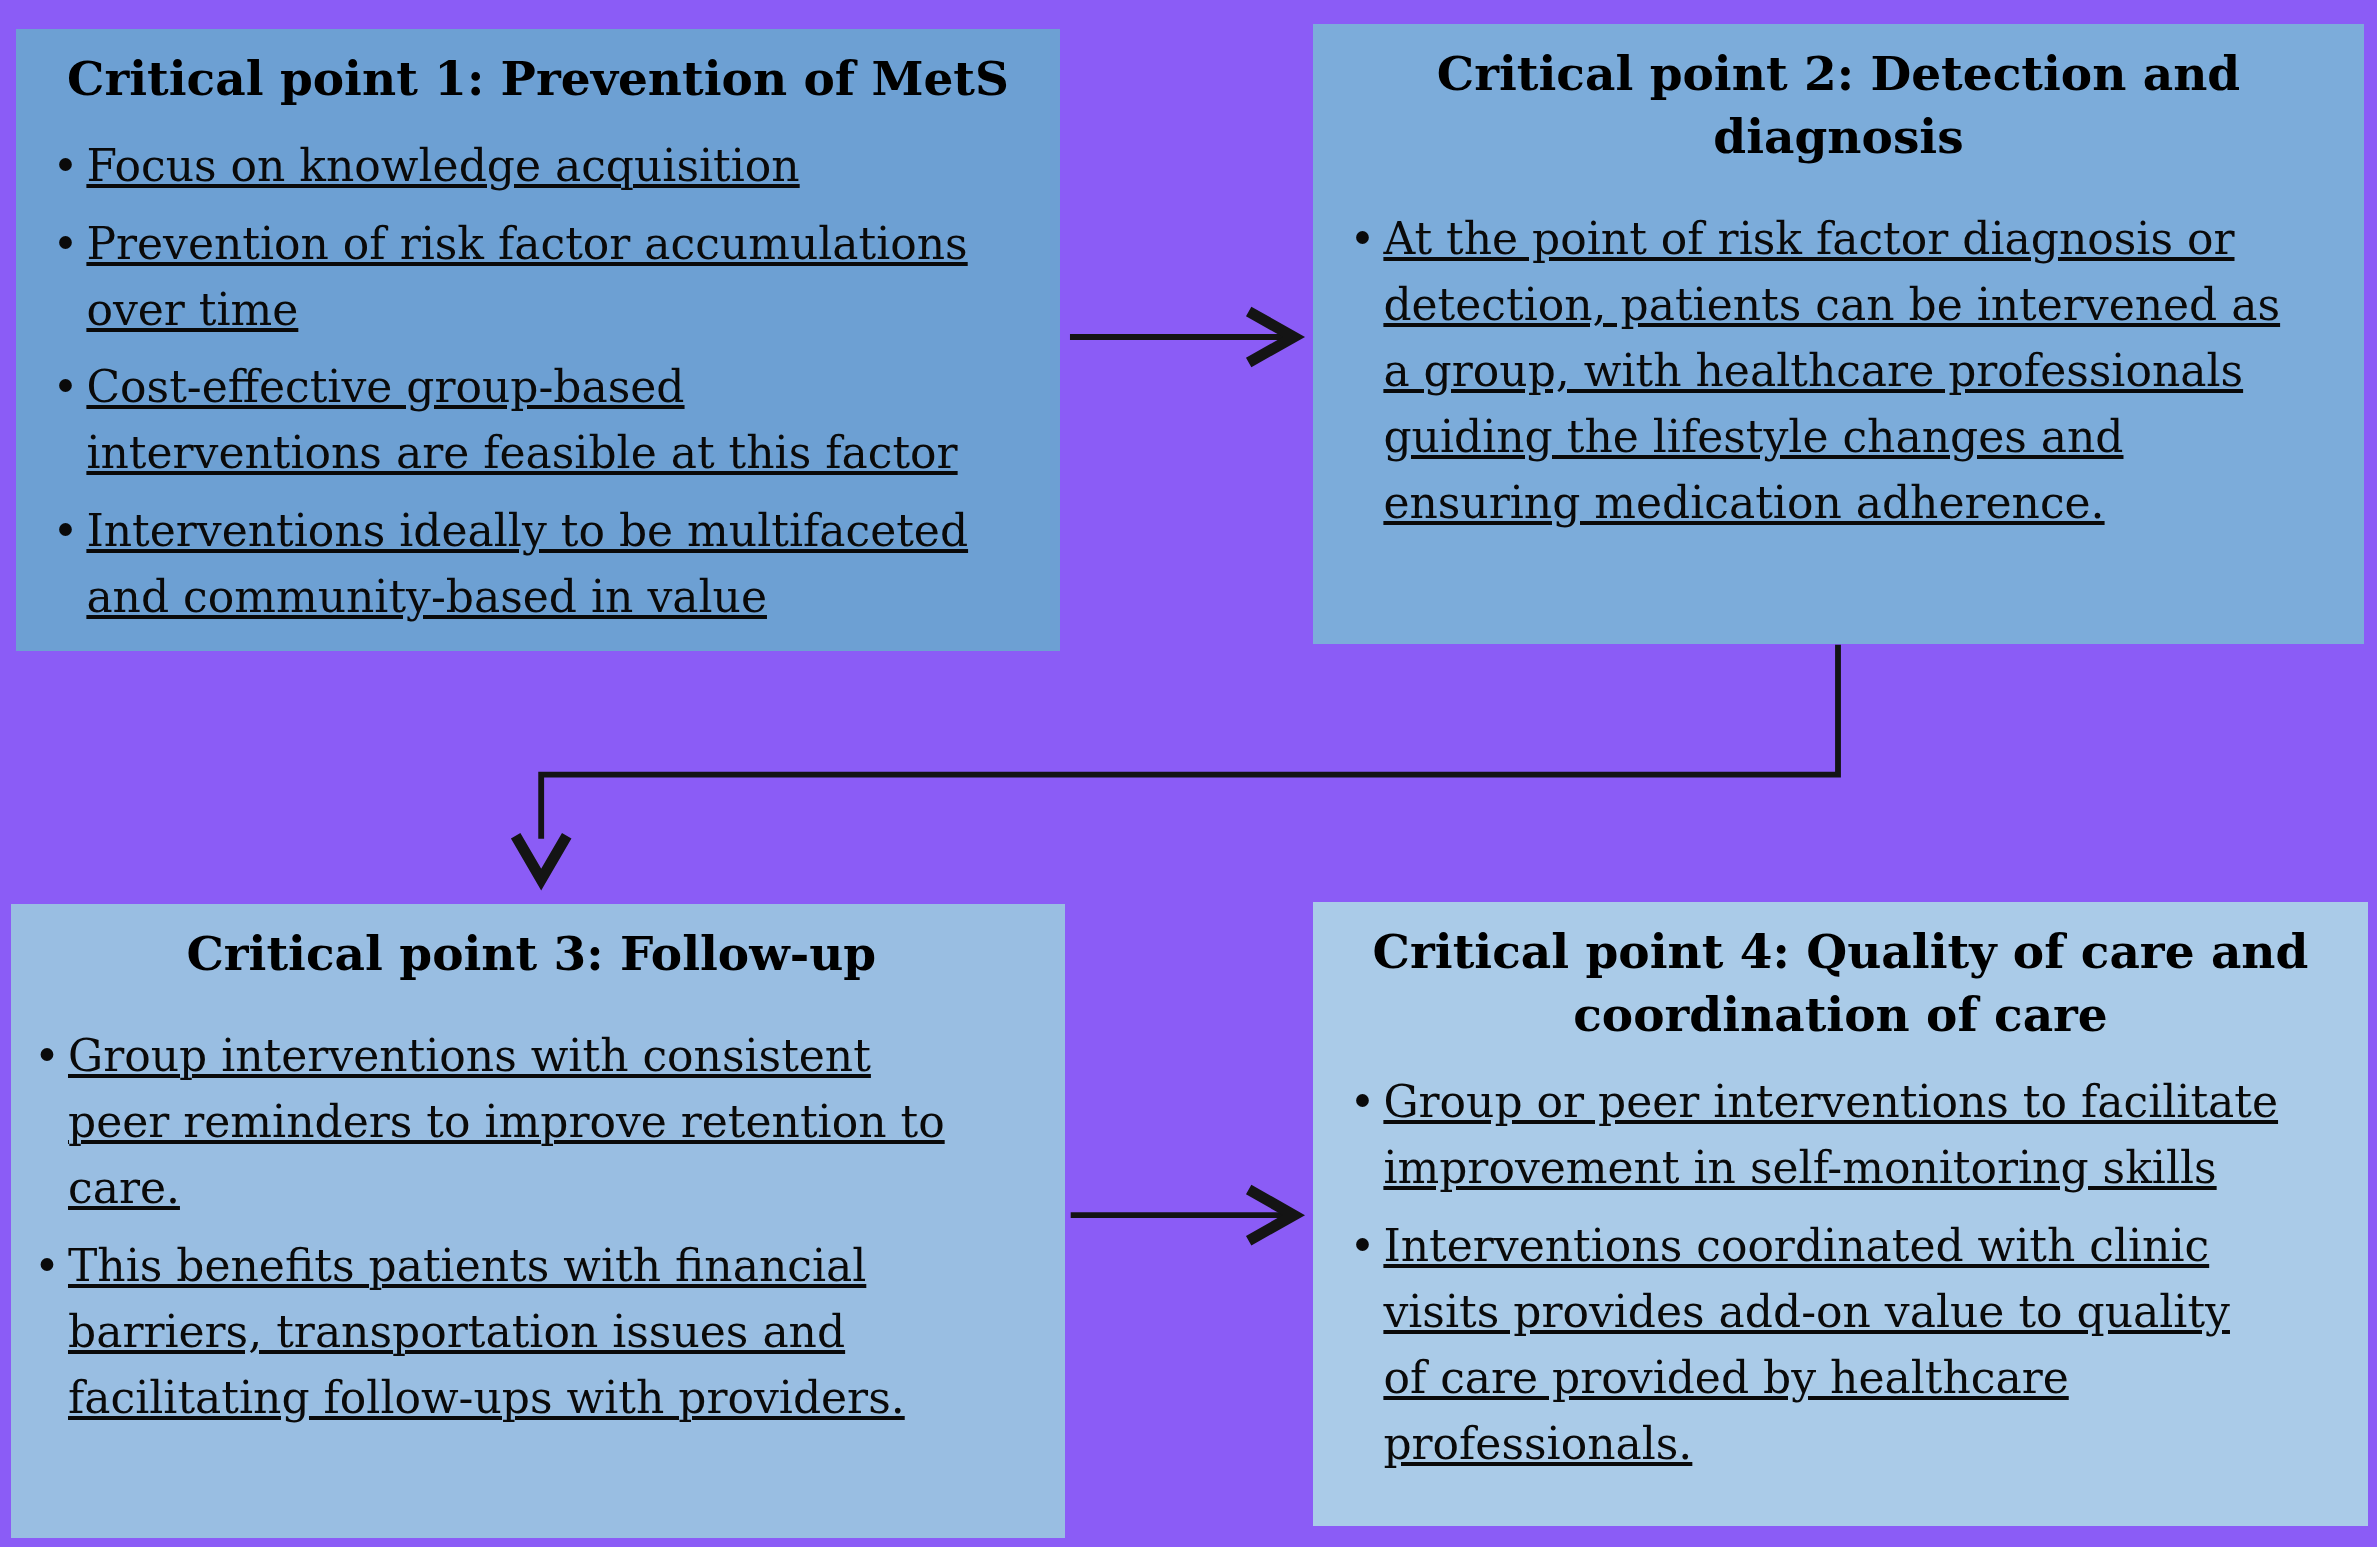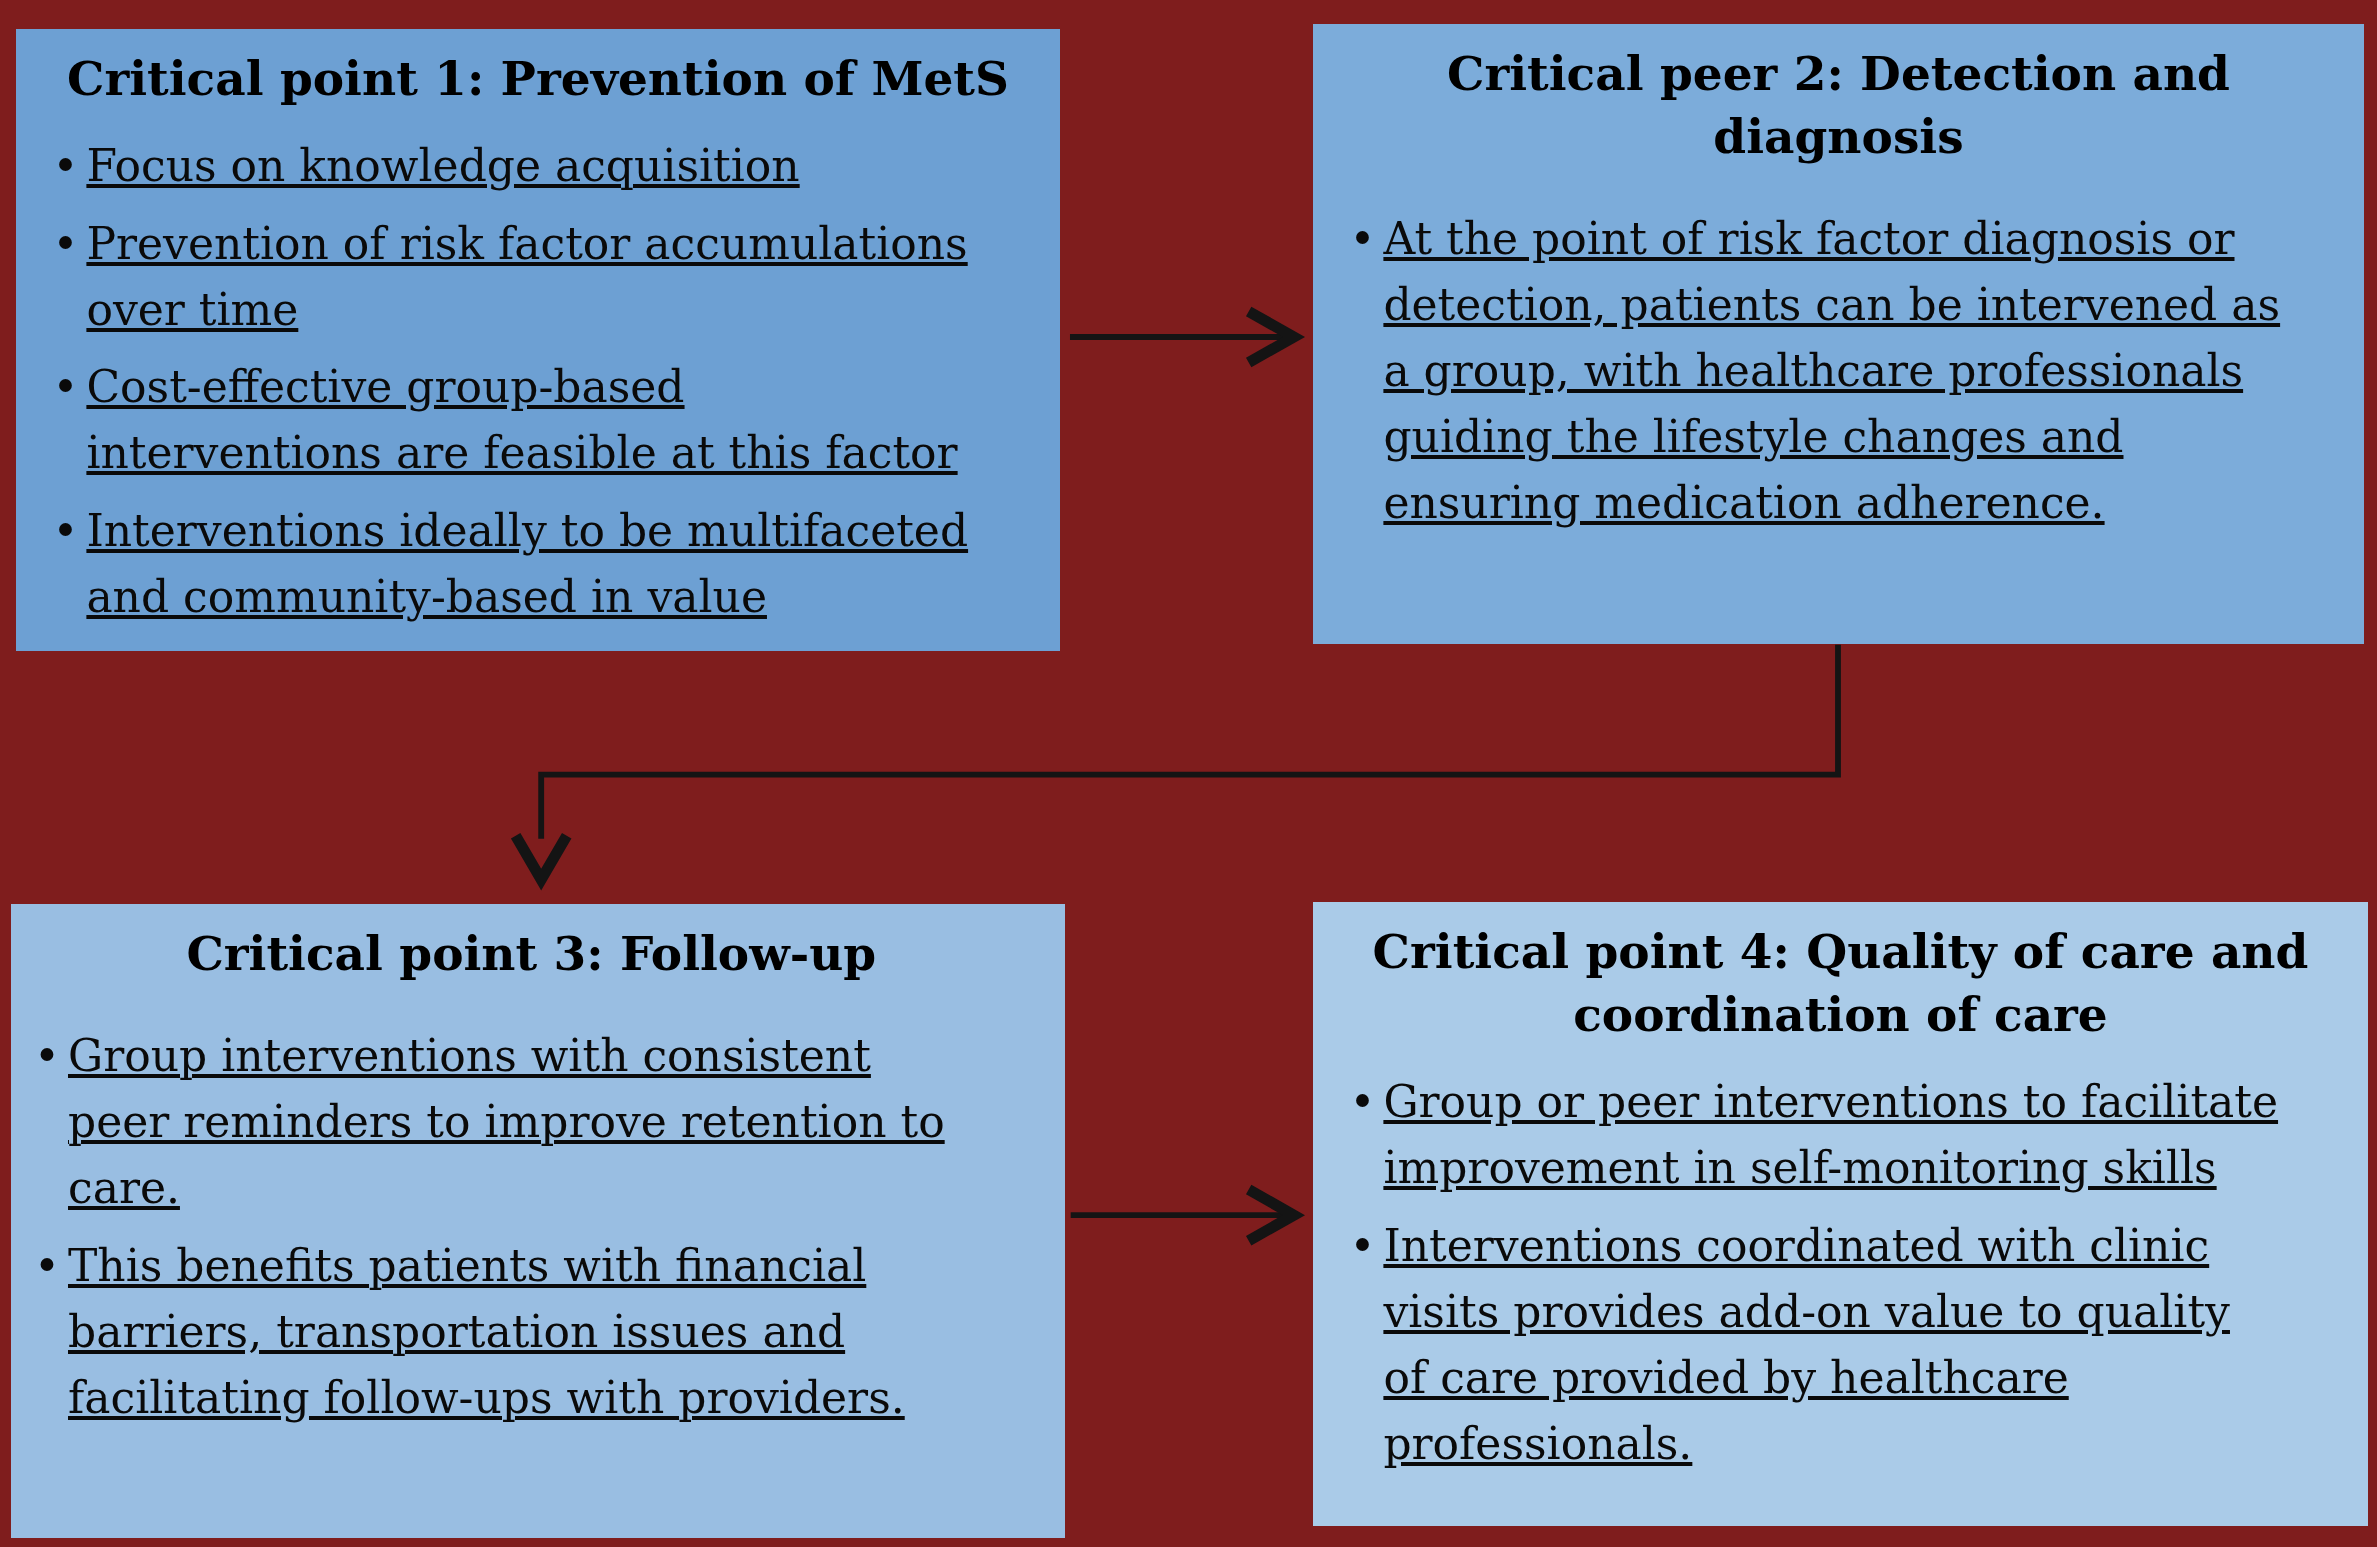--- a/index.html
+++ b/index.html
@@ -1,20 +1,20 @@
 <!DOCTYPE html>
 <html style="font-size:11.7px"><head>
 <meta charset="utf-8">
 <style>
   html, body { margin: 0; padding: 0; background: #ffffff; }
   #canvas {
     position: relative;
     width: 2377px;
     height: 1547px;
-    background: #7f1d1d;
+    background: #8b5cf6;
     font-family: "DejaVu Serif", "Liberation Serif", serif;
     color: #0a0a0a;
     overflow: hidden;
   }
   .box {
     position: absolute;
     box-sizing: border-box;
     padding: 17.5px 20.4px;
   }
   .box1 { left: 16px;   top: 29px;   width: 1044px; height: 622px; background: #6da0d3; }
@@ -87,21 +87,21 @@
       <li>Prevention of risk factor accumulations
 over time</li>
       <li>Cost-effective group-based
 interventions are feasible at this factor</li>
       <li>Interventions ideally to be multifaceted
 and community-based in value</li>
     </ul>
   </div>
 
   <div class="box box2">
-    <h2 class="title">Critical peer 2: Detection and
+    <h2 class="title">Critical point 2: Detection and
 diagnosis</h2>
     <ul class="bullets">
       <li>At the point of risk factor diagnosis or
 detection, patients can be intervened as
 a group, with healthcare professionals
 guiding the lifestyle changes and
 ensuring medication adherence.</li>
     </ul>
   </div>
 

